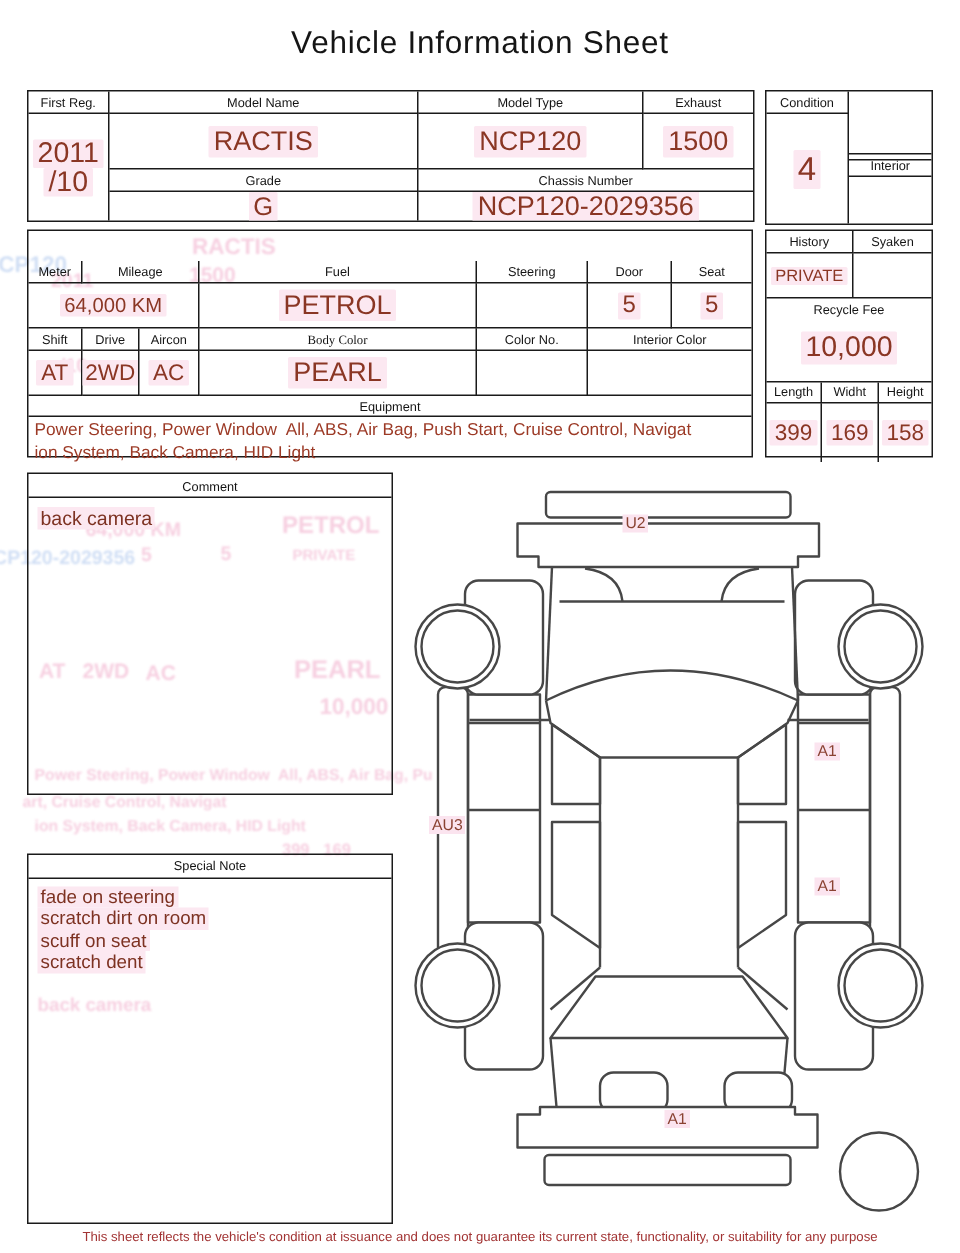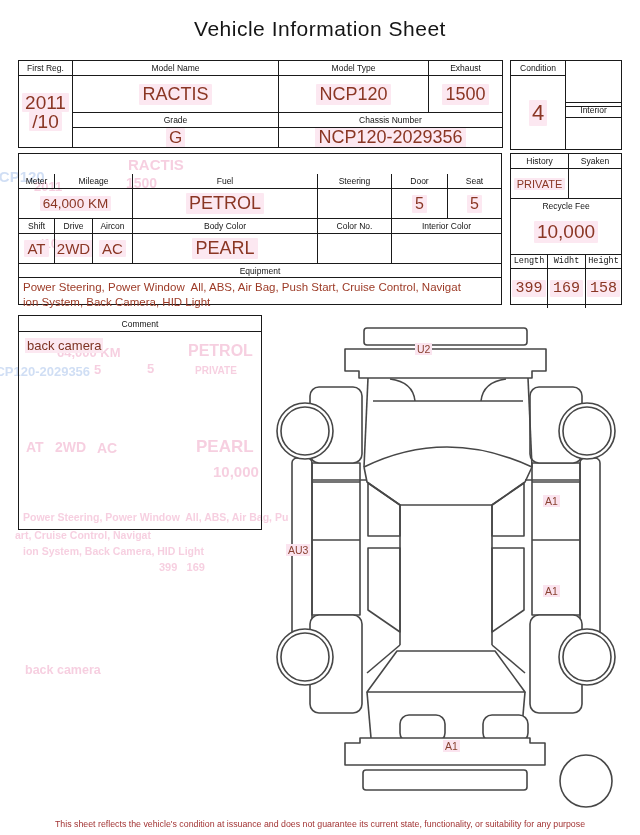--- a/index.html
+++ b/index.html
@@ -50,21 +50,21 @@
   <div class="ghost" style="left:188px;top:342px;font-size:16px;">PETROL</div>
   <div class="ghost" style="left:195px;top:365px;font-size:10px;">PRIVATE</div>
   <div class="ghost" style="left:26px;top:439px;font-size:14px;">AT</div>
   <div class="ghost" style="left:55px;top:439px;font-size:14px;">2WD</div>
   <div class="ghost" style="left:97px;top:440px;font-size:14px;">AC</div>
   <div class="ghost" style="left:196px;top:437px;font-size:17px;">PEARL</div>
   <div class="ghost" style="left:213px;top:463px;font-size:15px;">10,000</div>
   <div class="ghost" style="left:23px;top:511px;font-size:10.5px;">Power Steering, Power Window  All, ABS, Air Bag, Pu</div>
   <div class="ghost" style="left:15px;top:529px;font-size:10.5px;">art, Cruise Control, Navigat</div>
   <div class="ghost" style="left:23px;top:545px;font-size:10.5px;">ion System, Back Camera, HID Light</div>
-  <div class="ghost" style="left:159px;top:561px;font-size:11px;">399   169</div>
+  <div class="ghost" style="left:188px;top:561px;font-size:11px;">399   169</div>
   <div class="ghost" style="left:25px;top:663px;font-size:12.5px;">back camera</div>
 
   <div class="title">Vehicle Information Sheet</div>
 
   <div class="box" style="left:18px;top:60px;width:485px;height:88px;">
     <div class="grid" style="grid-template-columns:54px 206px 150px 1fr;grid-template-rows:15px 37px 15px 1fr;">
       <div class="cell hdr br bb" style="grid-area:1/1;">First Reg.</div>
       <div class="cell hdr br bb" style="grid-area:1/2;">Model Name</div>
       <div class="cell hdr br bb" style="grid-area:1/3;">Model Type</div>
       <div class="cell hdr bb" style="grid-area:1/4;">Exhaust</div>
@@ -124,21 +124,21 @@
       <div class="cell val br bb" style="grid-area:2/6;font-size:16px;">
           <span class="chip">5</span>
         </div>
       <div class="cell val bb" style="grid-area:2/7;font-size:16px;">
           <span class="chip">5</span>
         </div>
 
       <div class="cell hdr br bb" style="grid-area:3/1;">Shift</div>
       <div class="cell hdr br bb" style="grid-area:3/2;">Drive</div>
       <div class="cell hdr br bb" style="grid-area:3/3;">Aircon</div>
-      <div class="cell hdr br bb" style="grid-area:3/4;">Body Color</div>
+      <div class="cell hdr br bb" style="grid-area:3/4;font-family:Liberation Serif, serif;">Body Color</div>
       <div class="cell hdr br bb" style="grid-area:3/5;">Color No.</div>
       <div class="cell hdr bb" style="grid-area:3/6/4/8;">Interior Color</div>
 
       <div class="cell val br bb" style="grid-area:4/1;font-size:15px;">
           <span class="chip">AT</span>
         </div>
       <div class="cell val br bb" style="grid-area:4/2;font-size:15px;">
           <span class="chip">2WD</span>
         </div>
       <div class="cell val br bb" style="grid-area:4/3;font-size:15px;">
@@ -168,21 +168,21 @@
           </div>
         <div class="cell" style="grid-area:2/2;"></div>
       </div>
     </div>
     <div style="height:55.5px;border-bottom:1.5px solid #1a1a1a;box-sizing:border-box;">
       <div class="cell hdr" style="height:13px;">Recycle Fee</div>
       <div class="cell val" style="height:40px;font-size:19px;">
           <span class="chip">10,000</span>
         </div>
     </div>
-    <div style="height:53px;box-sizing:border-box;font-family:Liberation Mono, monospace;">
+    <div style="height:53px;box-sizing:border-box;">
       <div class="grid" style="grid-template-columns:37px 38px 1fr;grid-template-rows:14px 1fr;">
         <div class="cell hdr br bb" style="grid-area:1/1;">Length</div>
         <div class="cell hdr br bb" style="grid-area:1/2;">Widht</div>
         <div class="cell hdr bb" style="grid-area:1/3;">Height</div>
         <div class="cell val br" style="grid-area:2/1;font-size:15px;">
             <span class="chip">399</span>
           </div>
         <div class="cell val br" style="grid-area:2/2;font-size:15px;">
             <span class="chip">169</span>
           </div>
@@ -193,20 +193,29 @@
     </div>
   </div>
 
   <div class="box" style="left:18px;top:315px;width:244px;height:215px;">
     <div class="boxhdr">Comment</div>
     <div style="padding:6px 6px;">
       <span class="note-line" style="font-size:13px;">back camera</span>
     </div>
   </div>
 
+  <div class="box" style="left:18px;top:568.5px;width:244px;height:247.5px;">
+    <div class="boxhdr">Special Note</div>
+    <div style="padding:5px 6px;">
+      <span class="note-line">fade on steering</span>
+      <span class="note-line">scratch dirt on room</span>
+      <span class="note-line">scuff on seat</span>
+      <span class="note-line">scratch dent</span>
+    </div>
+  </div>
 
   <div class="diagram">
     <svg width="368" height="500" viewBox="0 0 368 500" fill="none" stroke="#474747" stroke-width="1.6" stroke-linejoin="round">
 
       <rect x="30" y="143" width="20" height="182" rx="5"></rect>
       <rect x="318" y="143" width="20" height="182" rx="5"></rect>
 
       <rect x="50" y="148" width="48" height="152"></rect>
       <path d="M50,167 H98"></path>
         <path d="M50,225 H98"></path>

